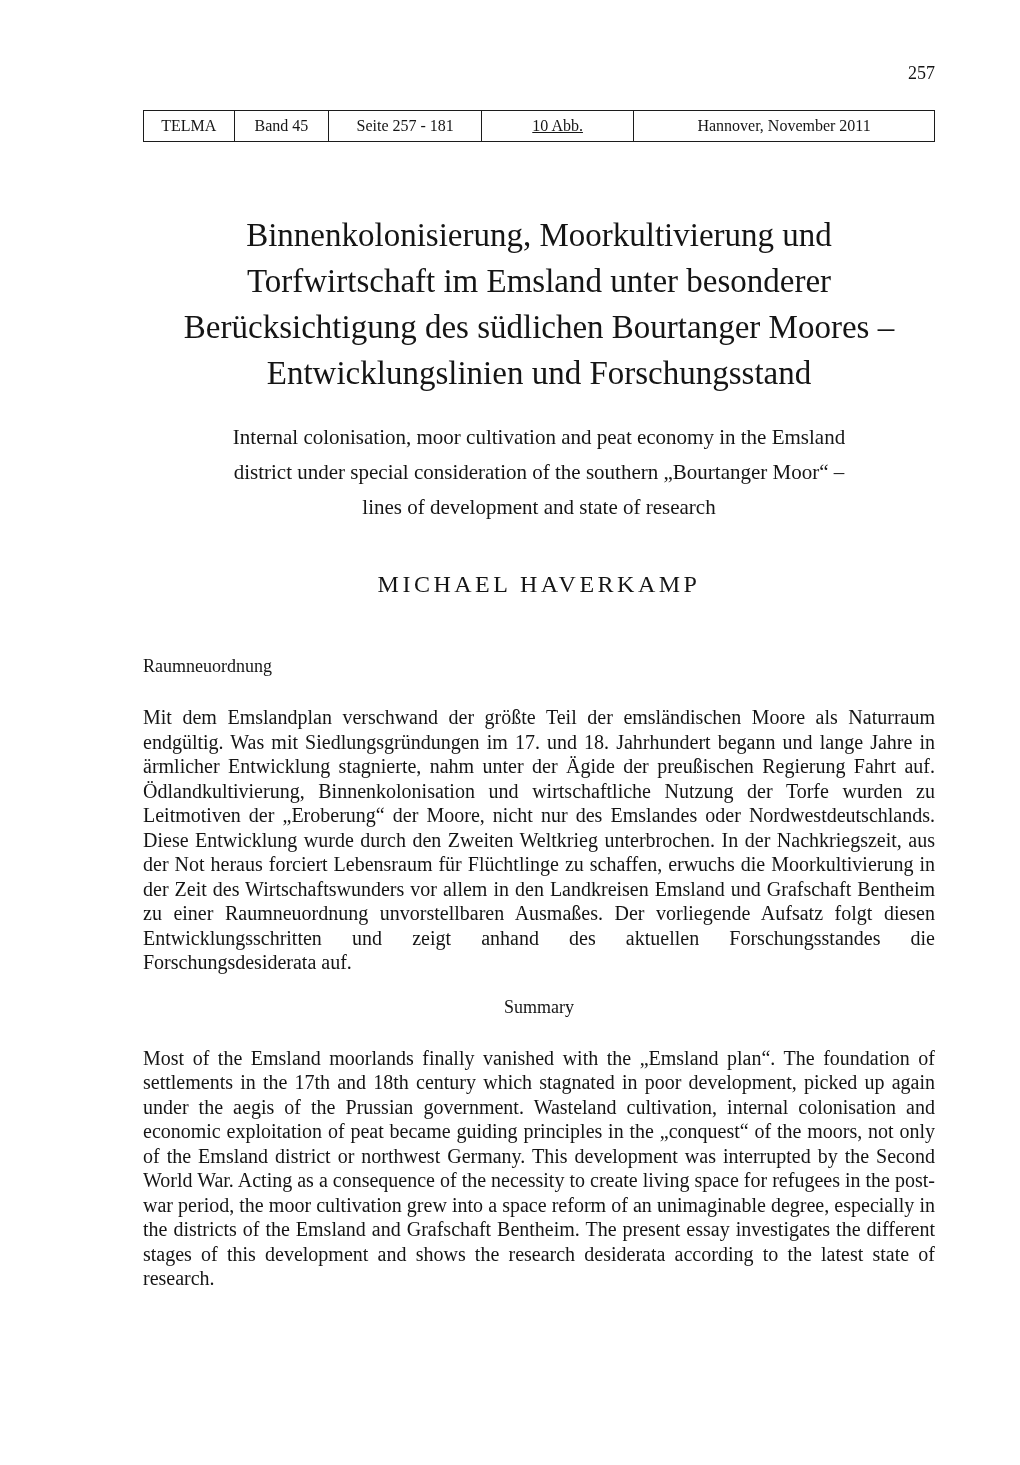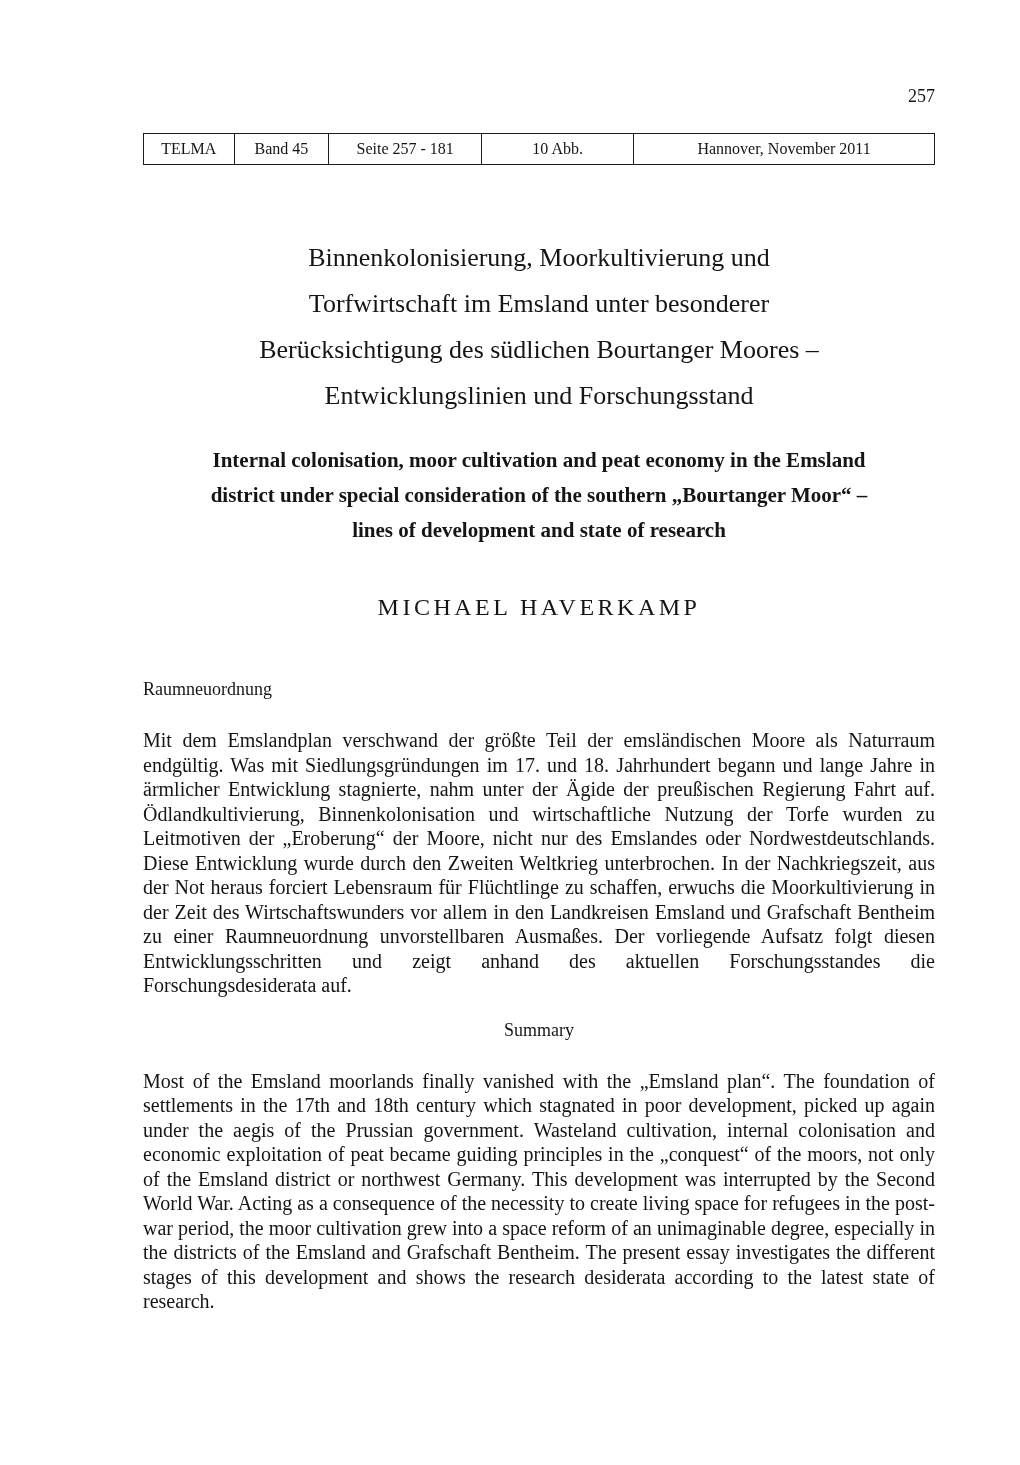--- a/index.html
+++ b/index.html
@@ -13,21 +13,21 @@
     font-family: "Liberation Serif", "DejaVu Serif", serif;
     color: #151515;
     position: relative;
     overflow: hidden;
   }
   .content {
     width: 792px;
     margin-left: 143px;
   }
   .page-number {
-    padding-top: 85px;
+    padding-top: 62px;
     text-align: right;
     font-size: 18px;
     line-height: 22px;
   }
   table.journal-header {
     width: 100%;
     margin-top: 26px;
     border-collapse: collapse;
     table-layout: fixed;
   }
@@ -37,35 +37,35 @@
     text-align: center;
     vertical-align: middle;
     font-size: 16px;
     padding: 0 2px;
     white-space: nowrap;
     overflow: hidden;
   }
   td.col-journal   { width: 11.2%; }
   td.col-volume    { width: 11.7%; }
   td.col-pages     { width: 19.3%; }
-  td.col-figures   { width: 19.2%; }
+  td.col-figures   { width: 19.2%; text-decoration: underline; }
   td.col-placedate { width: 38.6%; }
 
   h1.title-de {
     margin: 70px 0 0 0;
-    font-size: 26px;
+    font-size: 33px;
     font-weight: normal;
     line-height: 46px;
     text-align: center;
     white-space: pre-line;
   }
   h2.title-en {
     margin: 24px 0 0 0;
     font-size: 21px;
-    font-weight: bold;
+    font-weight: normal;
     line-height: 35px;
     text-align: center;
     white-space: pre-line;
   }
   .author {
     margin-top: 48px;
     text-align: center;
     font-size: 24px;
     letter-spacing: 3.5px;
     line-height: 22px;

